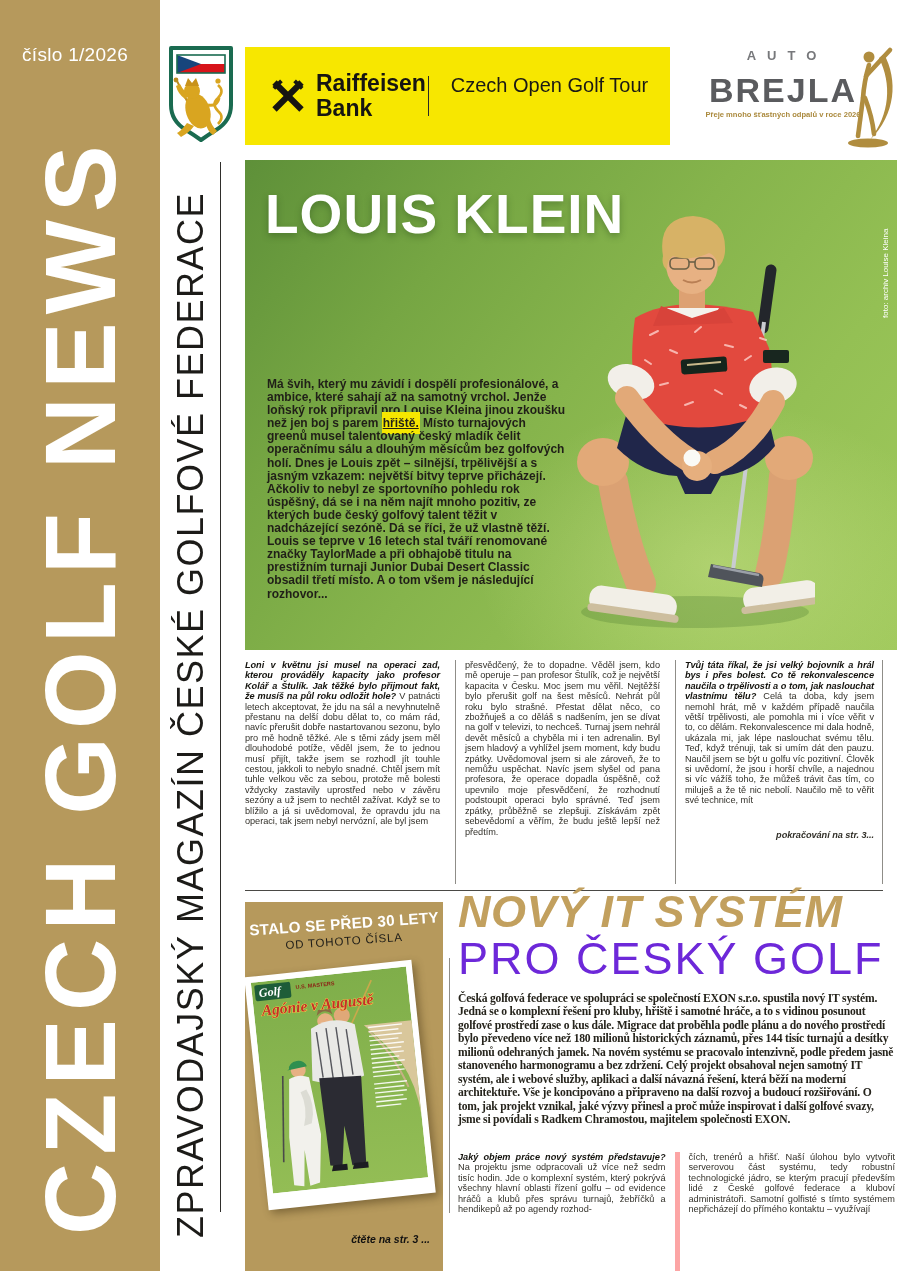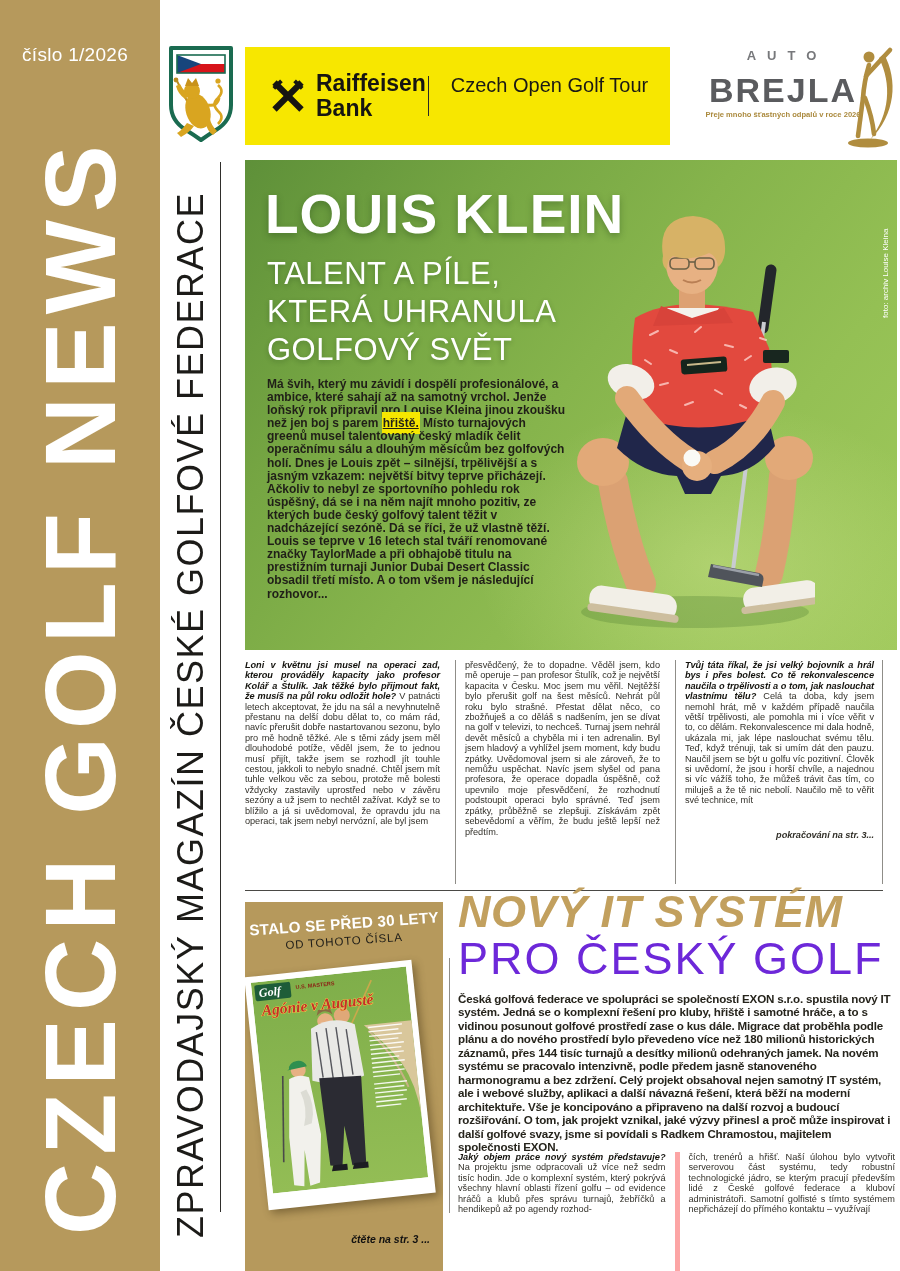--- a/index.html
+++ b/index.html
@@ -66,21 +66,21 @@
   .retro-cover{position:absolute;left:11px;top:66px;width:156px;height:222px;background:#ffffff;
       padding:6px;transform:rotate(-6deg);box-shadow:3px 4px 8px rgba(60,45,15,.45);}
   .retro-more{position:absolute;right:13px;bottom:26px;font-size:10.5px;font-weight:700;
       font-style:italic;color:#121110;}
   .it-vsep{position:absolute;left:449px;top:958px;width:1px;height:255px;background:#8f8d88;}
   
   .it{position:absolute;left:458px;top:889px;width:437px;}
   .it-title1{font-size:45px;font-weight:800;color:#c2a05e;letter-spacing:.5px;line-height:1.02;font-style:italic;}
   .it-title2{font-size:45px;font-weight:400;color:#6d28d9;letter-spacing:2px;line-height:1.06;}
   .it-intro{margin-top:9px;font-size:11.6px;font-weight:700;line-height:13.5px;color:#26241c;
-      letter-spacing:-.2px;}
+      letter-spacing:-.2px;font-family:Liberation Serif, serif;}
   .it-cols{position:absolute;left:458px;top:1152px;width:437px;height:119px;display:flex;overflow:hidden;}
   .itcol{width:209px;font-size:9.2px;line-height:10.4px;text-align:justify;color:#33312a;}
   .itcol + .itcol{border-left:5px solid #fca5a5;padding-left:9px;margin-left:9px;width:208px;}
 </style>
 </head>
 <body>
 
 <div id="page">
 
   <aside class="gold-band">
@@ -207,23 +207,20 @@
       <rect x="120" y="58" width="19" height="11" rx="4.5" fill="none" stroke="#6b6046" stroke-width="1.6"></rect>
       <line x1="114" y1="62" x2="120" y2="62" stroke="#6b6046" stroke-width="1.6"></line>
 
       <path d="M88 56 q-6 -38 30 -40 q34 2 32 36 q-1 10 -7 15 q-1 -11 -9 -14 q-20 9 -36 3 q-6 3 -6 14 q-6 -5 -4 -14 z" fill="#d7b266"></path>
 
       <path d="M136 364 l48 9 q6 2 4 9 l-1 5 l-54 -10 z" fill="#50545b"></path>
       <line x1="138" y1="366" x2="184" y2="375" stroke="#9ba0a8" stroke-width="2.4"></line>
     </svg>
 
     <div class="hero-title">LOUIS KLEIN</div>
-    <div class="hero-sub">TALENT A PÍLE,
-KTERÁ UHRANULA
-GOLFOVÝ SVĚT</div>
     <div class="hero-lead"><span>Má švih, který mu závidí i dospělí profesionálové, a ambice, které sahají až na samotný vrchol. Jenže loňský rok připravil pro Louise Kleina jinou zkoušku než jen boj s parem </span><span class="hl">hřiště.</span><span> Místo turnajových greenů musel talentovaný český mladík čelit operačnímu sálu a dlouhým měsícům bez golfových holí. Dnes je Louis zpět – silnější, trpělivější a s jasným vzkazem: největší bitvy teprve přicházejí. Ačkoliv to nebyl ze sportovního pohledu rok úspěšný, dá se i na něm najít mnoho pozitiv, ze kterých bude český golfový talent těžit v nadcházející sezóně. Dá se říci, že už vlastně těží. Louis se teprve v 16 letech stal tváří renomované značky TaylorMade a při obhajobě titulu na prestižním turnaji Junior Dubai Desert Classic obsadil třetí místo. A o tom všem je následující rozhovor...</span></div>
     <div class="hero-credit">foto: archiv Louise Kleina</div>
   </div>
 
   <div class="interview">
     <div class="col">
       <span class="q">Loni v květnu jsi musel na operaci zad, kterou prováděly kapacity jako profesor Kolář a Štulík. Jak těžké bylo přijmout fakt, že musíš na půl roku odložit hole?</span> 
       <span>V patnácti letech akceptovat, že jdu na sál a nevyhnutelně přestanu na delší dobu dělat to, co mám rád, navíc přerušit dobře nastartovanou sezonu, bylo pro mě hodně těžké. Ale s těmi zády jsem měl dlouhodobé potíže, věděl jsem, že to jednou musí přijít, takže jsem se rozhodl jít touhle cestou, jakkoli to nebylo snadné. Chtěl jsem mít tuhle velkou věc za sebou, protože mě bolesti vždycky zastavily uprostřed nebo v závěru sezóny a už jsem to nechtěl zažívat. Když se to blížilo a já si uvědomoval, že opravdu jdu na operaci, tak jsem nebyl nervózní, ale byl jsem</span>
     </div>
     <div class="col">

